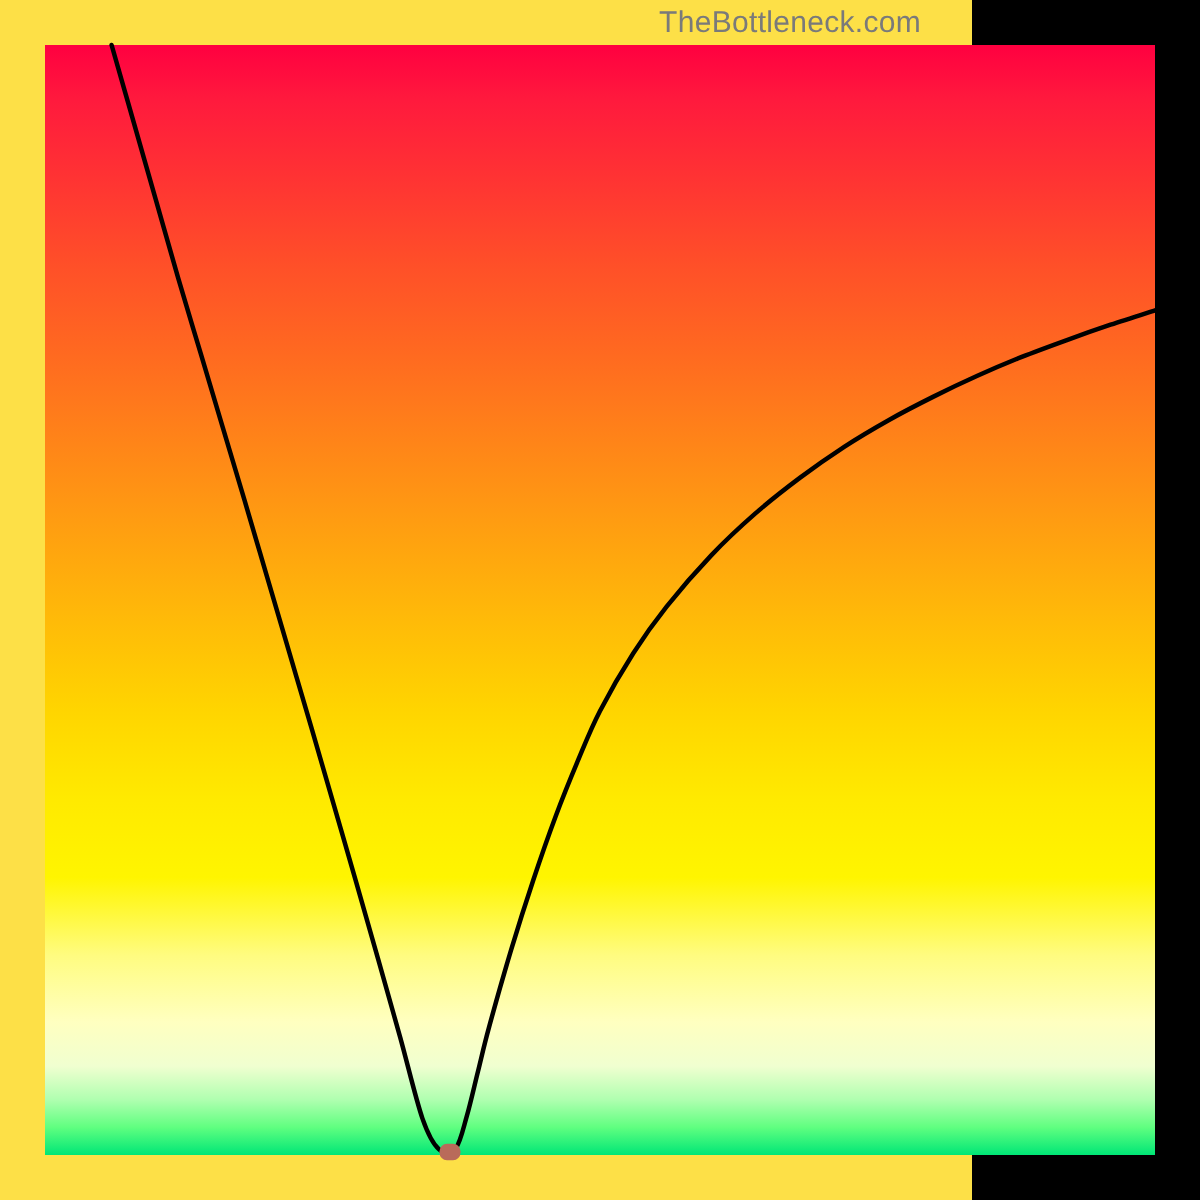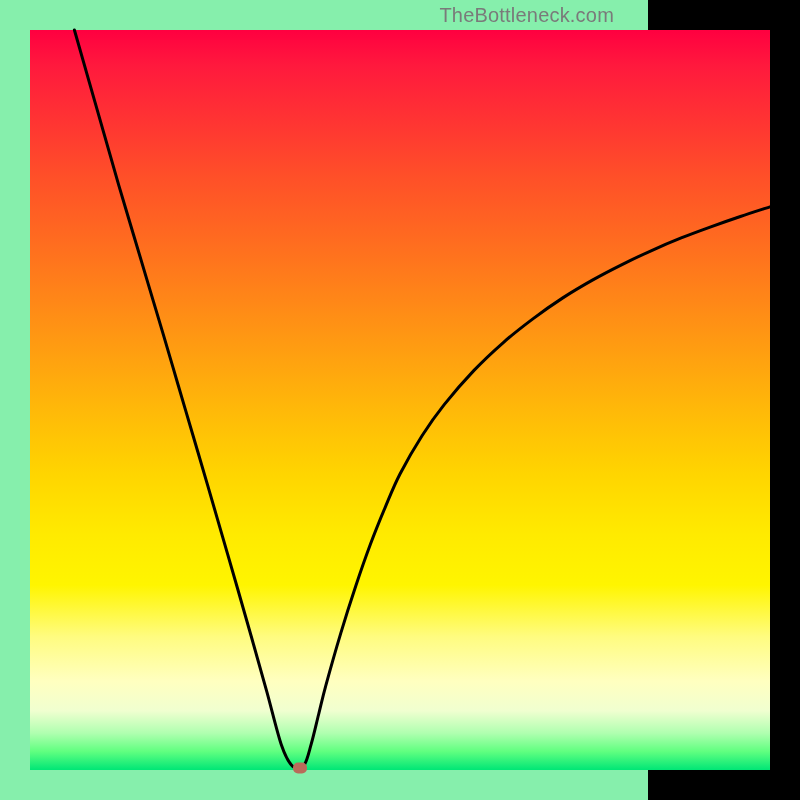--- a/index.html
+++ b/index.html
@@ -1,21 +1,21 @@
 <!DOCTYPE html>
 <html><head>
 <meta charset="utf-8">
 <style>
   * { margin: 0; padding: 0; box-sizing: border-box; }
   html, body { width: 800px; height: 800px; overflow: hidden; background: #000; }
   .frame {
     position: relative;
     width: 648px;
     height: 800px;
-    background: #86efac;
+    background: #fde047;
     padding-left: 40px;
   }
   .plot-area {
     position: absolute;
     left: 30px;
     top: 30px;
     width: 740px;
     height: 740px;
     background: linear-gradient(to bottom,
       #ff0040 0%,

